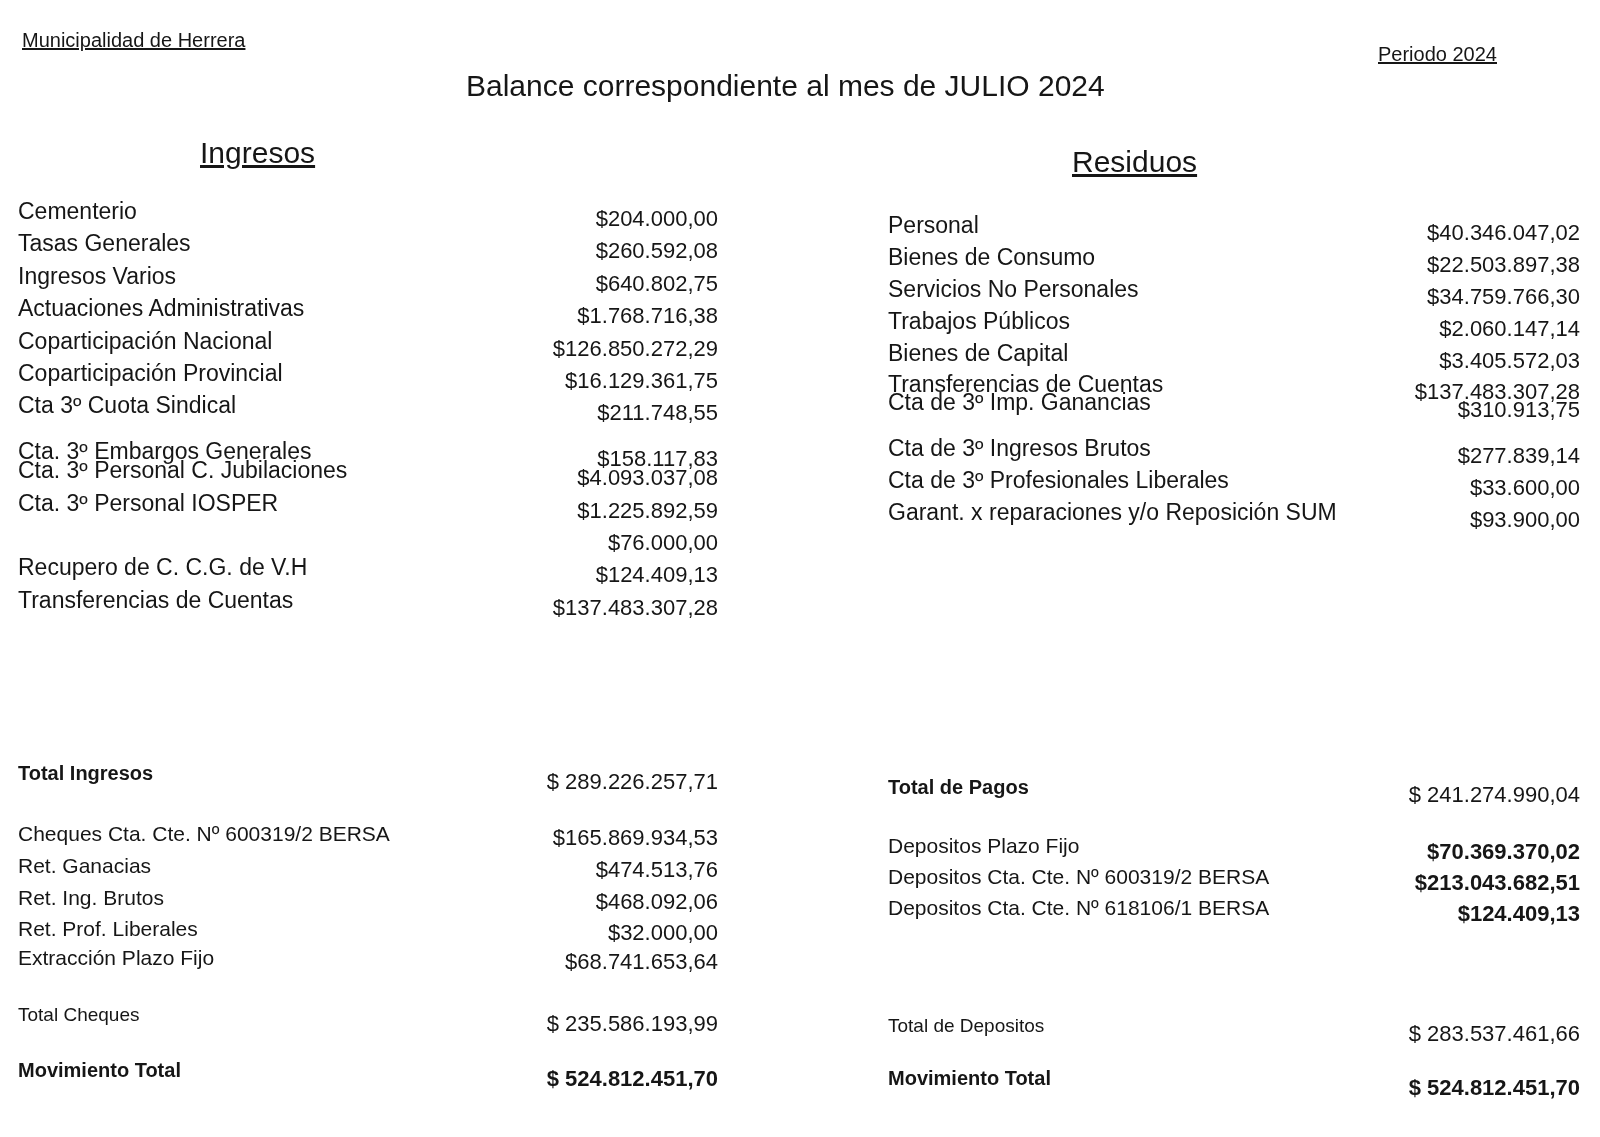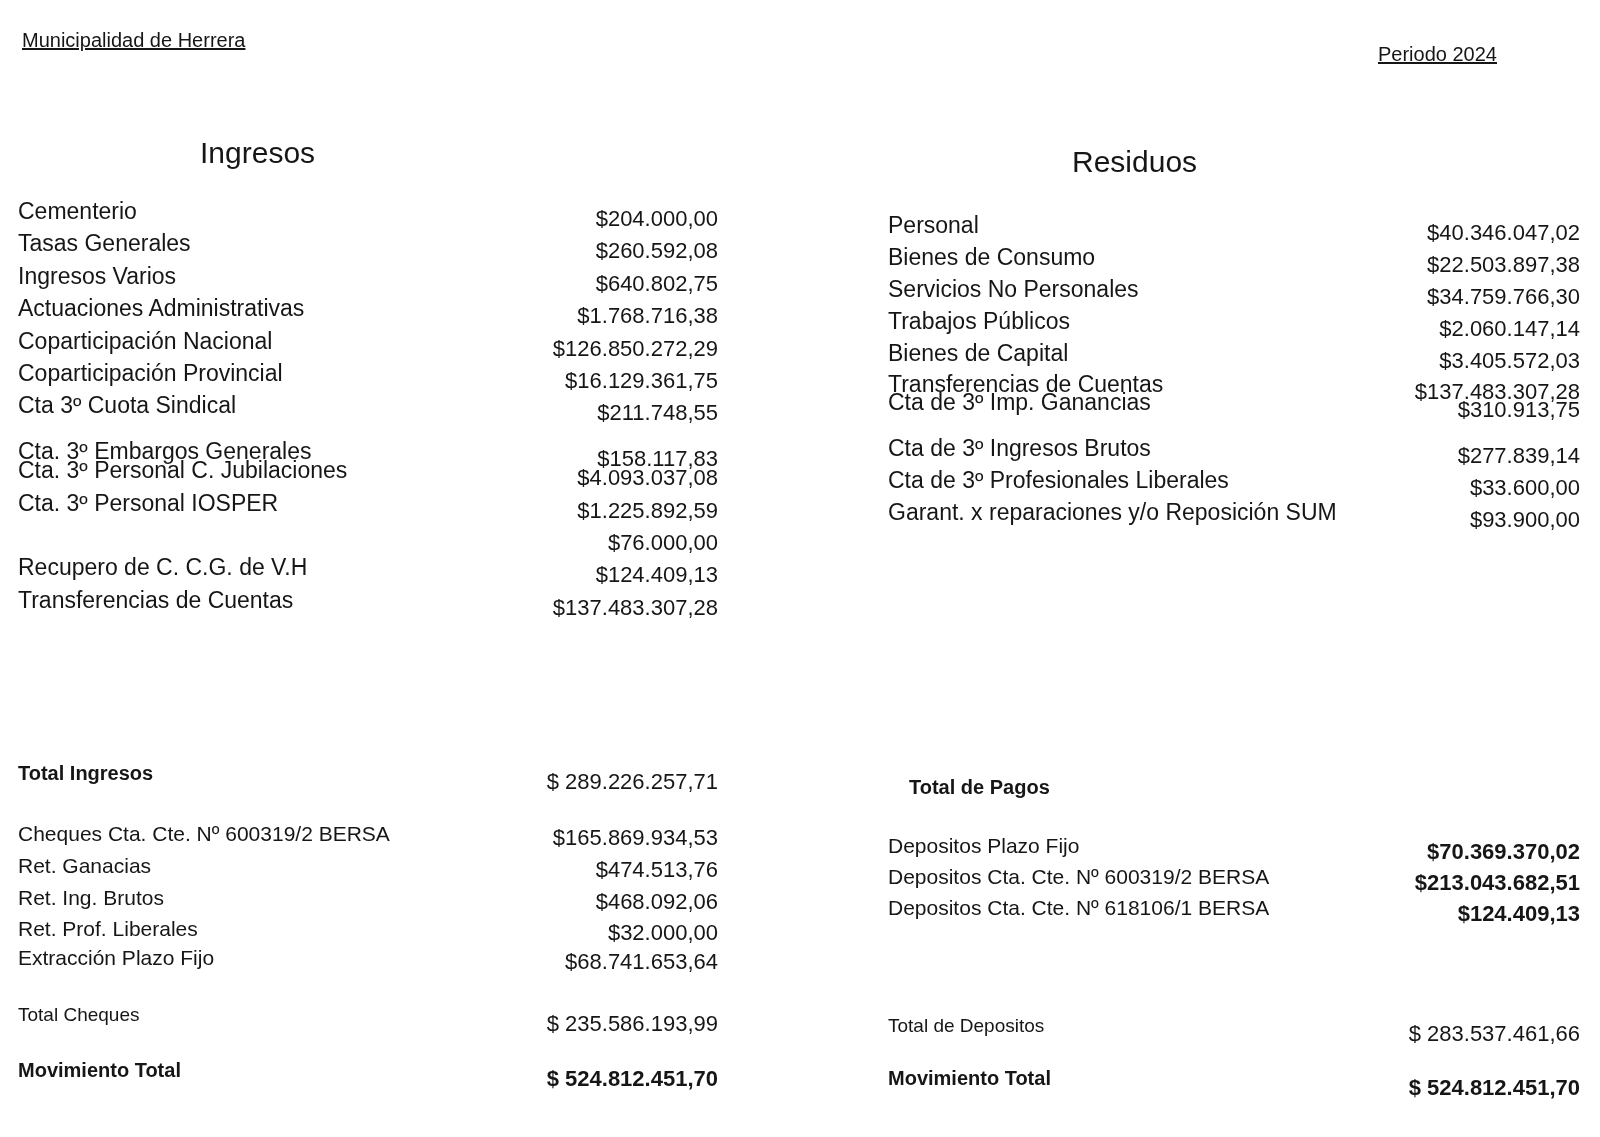--- a/index.html
+++ b/index.html
@@ -5,21 +5,21 @@
   html,body{margin:0;padding:0;background:#e8e8e8;}
   .page{
     position:relative;width:1600px;height:1137px;background:#ffffff;
     font-family:"Liberation Sans", sans-serif;color:#161616;overflow:hidden;
   }
   .abs{position:absolute;line-height:1.08;white-space:nowrap;}
   .underline{text-decoration:underline;}
   .org{left:22px;top:30px;font-size:20px;}
   .period{left:1378px;top:44px;font-size:20px;}
   .title{left:466px;top:70px;font-size:30px;}
-  .colhead{font-size:30px;}
+  .colhead{font-size:30px;text-decoration:underline;}
   .ing-head{left:200px;top:137px;}
   .egr-head{left:1072px;top:146px;}
   .list{position:absolute;}
   .ing-list{left:18px;top:199px;width:700px;}
   .egr-list{left:888px;top:213px;width:692px;}
   .chq-list{left:18px;top:823px;width:700px;}
   .dep-list{left:888px;top:835px;width:692px;}
   .row{position:absolute;left:0;width:100%;height:30px;}
   .lab{position:absolute;left:0;top:0;font-size:23px;line-height:1.05;white-space:nowrap;}
   .val{position:absolute;right:0;top:8px;font-size:22px;line-height:1.05;white-space:nowrap;}
@@ -32,20 +32,21 @@
   .tval.r{width:692px;}
   .bold{font-weight:bold;}
 </style>
 </head>
 <body>
 
 <div class="page">
 
   <div class="abs org underline">Municipalidad de Herrera</div>
   <div class="abs period underline">Periodo 2024</div>
+  <div class="abs title">Balance correspondiente al mes de JULIO 2024</div>
 
   <div class="abs colhead ing-head">Ingresos</div>
   <div class="abs colhead egr-head">Residuos</div>
 
   <div class="list ing-list">
     <div class="row" style="top:0px">
         <span class="lab">Cementerio</span>
         <span class="val">$204.000,00</span>
       </div>
     <div class="row" style="top:32px">
@@ -164,21 +165,22 @@
         <span class="lab">Extracción Plazo Fijo</span>
         <span class="val">$68.741.653,64</span>
       </div>
   </div>
 
   <div class="abs tlab" style="left:18px;top:1005px">Total Cheques</div>
   <div class="abs tval" style="left:18px;top:1012px">$ 235.586.193,99</div>
   <div class="abs tlab bold" style="left:18px;top:1060px">Movimiento Total</div>
   <div class="abs tval bold" style="left:18px;top:1067px">$ 524.812.451,70</div>
 
-  <div class="abs tlab bold" style="left:909px;top:777px">Total de Pagos</div>
+  <div class="abs tlab bold" style="left:888px;top:777px">Total de Pagos</div>
+  <div class="abs tval r" style="left:888px;top:783px">$ 241.274.990,04</div>
 
   <div class="list dep-list">
     <div class="row" style="top:0px">
         <span class="lab">Depositos Plazo Fijo</span>
         <span class="val">$70.369.370,02</span>
       </div>
     <div class="row" style="top:31px">
         <span class="lab">Depositos Cta. Cte. Nº 600319/2 BERSA</span>
         <span class="val">$213.043.682,51</span>
       </div>

